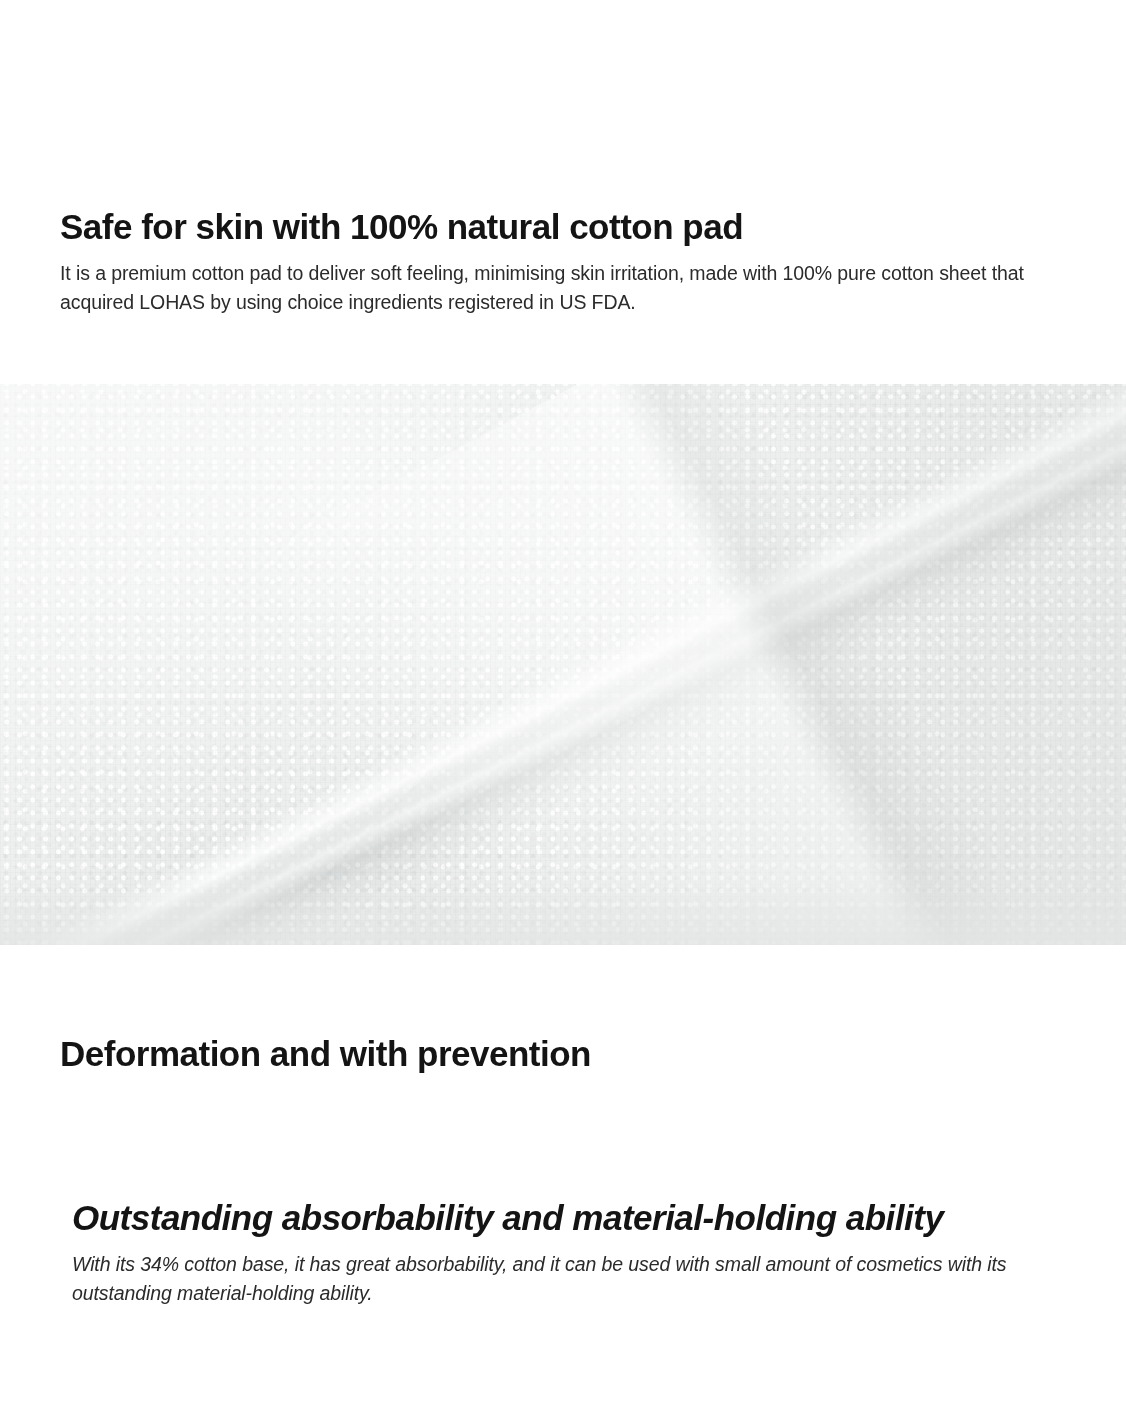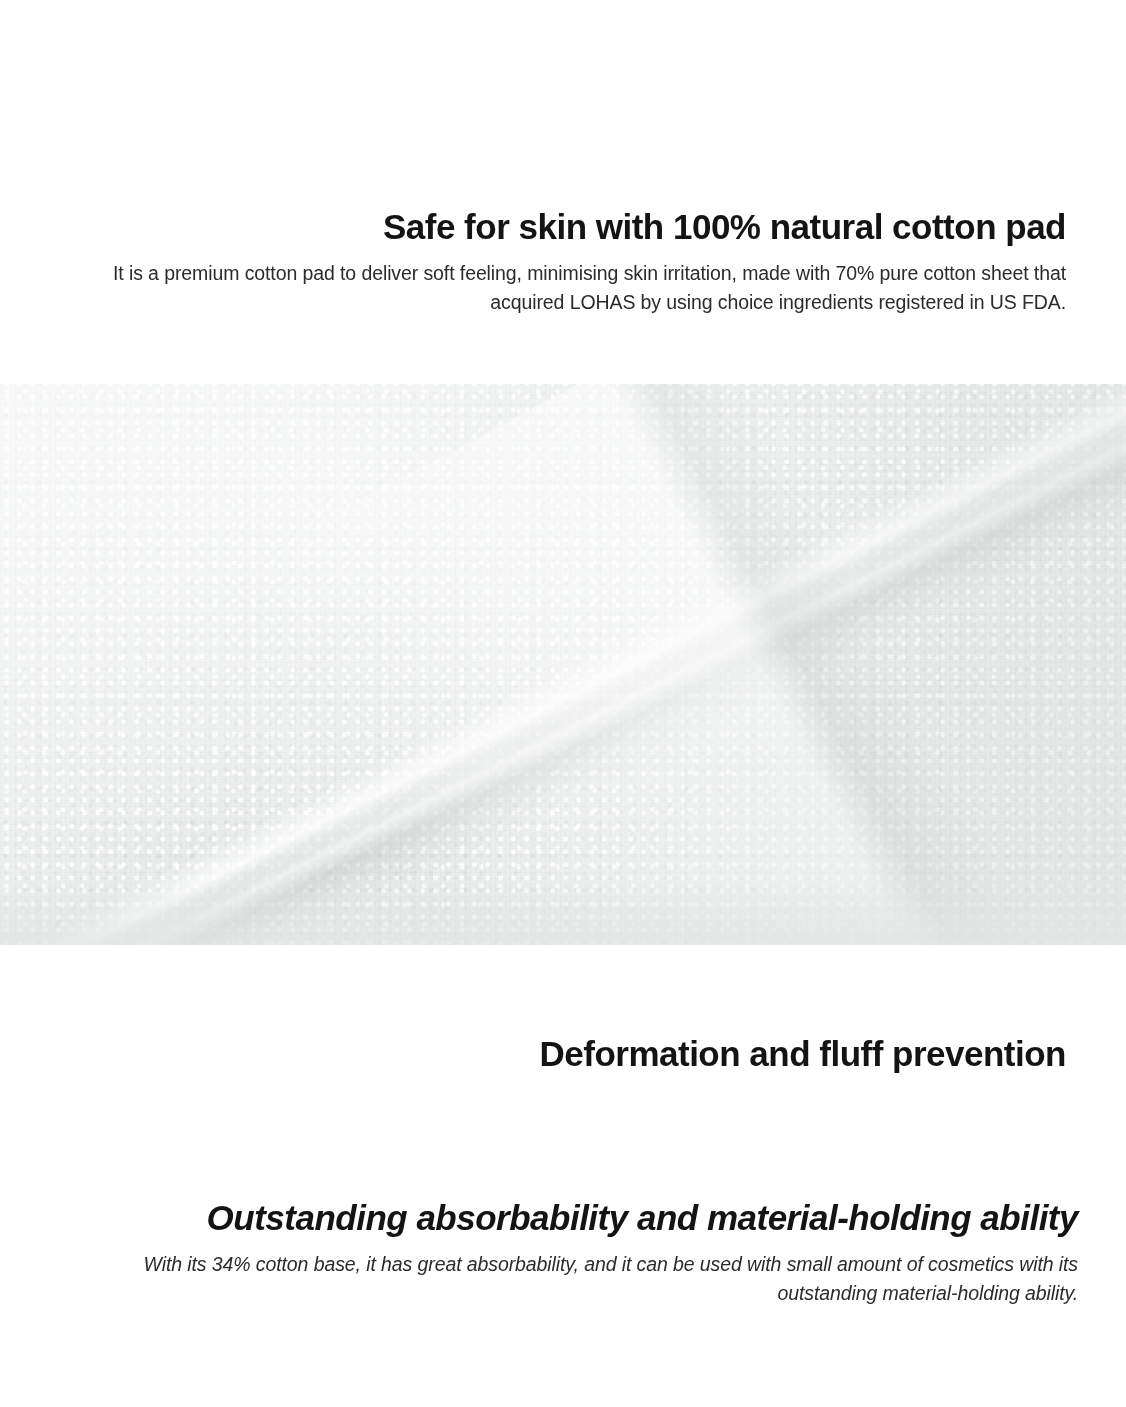--- a/index.html
+++ b/index.html
@@ -16,21 +16,21 @@
   }
   .page {
     position: relative;
     width: 1126px;
     height: 1407px;
     background: #ffffff;
   }
 
   
   .section {
-    text-align: right;
+    text-align: left;
     padding: 0 60px;
     box-sizing: border-box;
   }
   .section .heading {
     font-size: 35px;
     font-weight: 600;
     letter-spacing: -0.5px;
     color: #141414;
     line-height: 1.25;
     margin: 0 0 10px 0;
@@ -156,35 +156,35 @@
     background: linear-gradient(to bottom, rgba(236,238,237,0) 0%, rgba(226,229,228,0.75) 100%);
   }
 </style>
 </head>
 <body>
 
 <div class="page">
 
   <div class="section section-1">
     <h2 class="heading">Safe for skin with 100% natural cotton pad</h2>
-    <p class="body">It is a premium cotton pad to deliver soft feeling, minimising skin irritation, made with 70% pure cotton sheet that acquired LOHAS by using choice ingredients registered in US FDA.</p>
+    <p class="body">It is a premium cotton pad to deliver soft feeling, minimising skin irritation, made with 100% pure cotton sheet that acquired LOHAS by using choice ingredients registered in US FDA.</p>
   </div>
 
   <div class="photo">
     <div class="tex"></div>
     <div class="weave"></div>
     <div class="fold-a"></div>
     <div class="fold-b"></div>
     <div class="fold-c"></div>
     <div class="shade"></div>
     <div class="edge-bottom"></div>
   </div>
 
   <div class="section section-2">
-    <h2 class="heading">Deformation and fluff prevention</h2>
+    <h2 class="heading">Deformation and with prevention</h2>
   </div>
 
   <div class="section section-3">
     <h2 class="heading">Outstanding absorbability and material-holding ability</h2>
     <p class="body">With its 34% cotton base, it has great absorbability, and it can be used with small amount of cosmetics with its outstanding material-holding ability.</p>
   </div>
 
 </div>
 
 </body></html>

